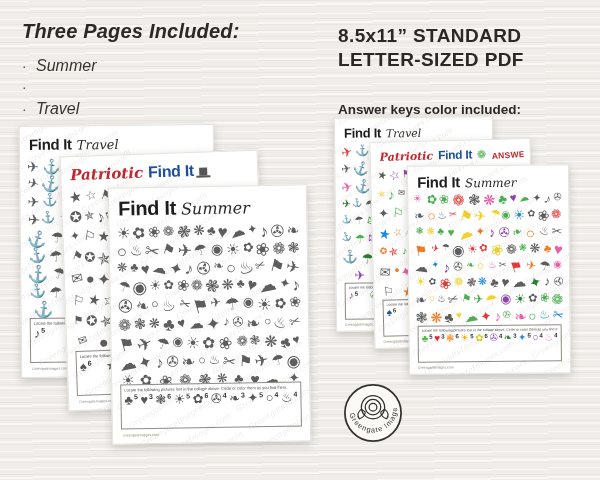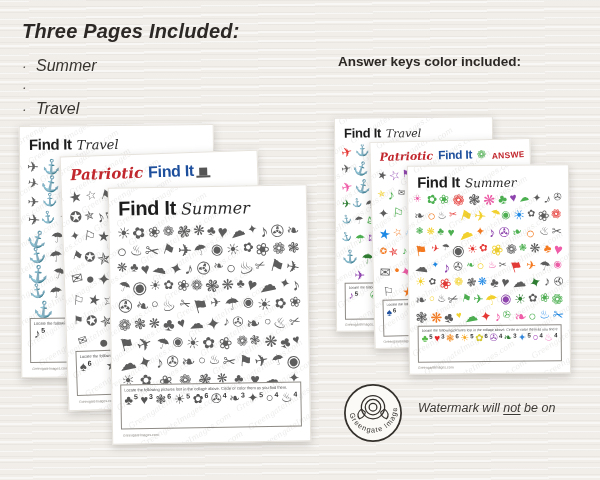--- a/index.html
+++ b/index.html
@@ -88,20 +88,22 @@
     </div>
     <div class="bullet-row">
       <span class="bullet-dot">·</span>
       <span>Travel</span>
     </div>
   </div>
 </div>
 
 <div class="abs right-panel">
   <div class="big-heading">
+    <div>8.5x11” STANDARD</div>
+    <div>LETTER-SIZED PDF</div>
   </div>
   <div class="sub-heading">Answer keys color included:</div>
 </div>
 
 <div class="page pg-lg" style="left:20px;top:125px;width:193px;height:250px;transform:rotate(-.6deg);z-index:1;">
   <div class="page-title" style="font-size:15px;">
     <span class="brand">Find It</span>
     <span class="script" style="font-size:13px;">Travel</span>
   </div>
   <div class="collage">
@@ -911,14 +913,13 @@
     <circle cx="32" cy="26" r="12" fill="none" stroke="#34302c" stroke-width="1.3"></circle>
     <path d="M 20 28 Q 14 33 18 38 Q 24 36 24 31 Z" fill="none" stroke="#34302c" stroke-width="1.2"></path>
     <path d="M 44 28 Q 50 33 46 38 Q 40 36 40 31 Z" fill="none" stroke="#34302c" stroke-width="1.2"></path>
     <text font-size="7.5" font-family="Liberation Sans, sans-serif" fill="#34302c" letter-spacing="1">
       <textPath href="#arc" startOffset="6">Greengate Images</textPath>
     </text>
   </svg>
 </div>
 
 <div class="abs note">
-  <div><span>Watermark will </span><u>not</u><span> be on</span></div>
 </div>
 
 </body></html>

